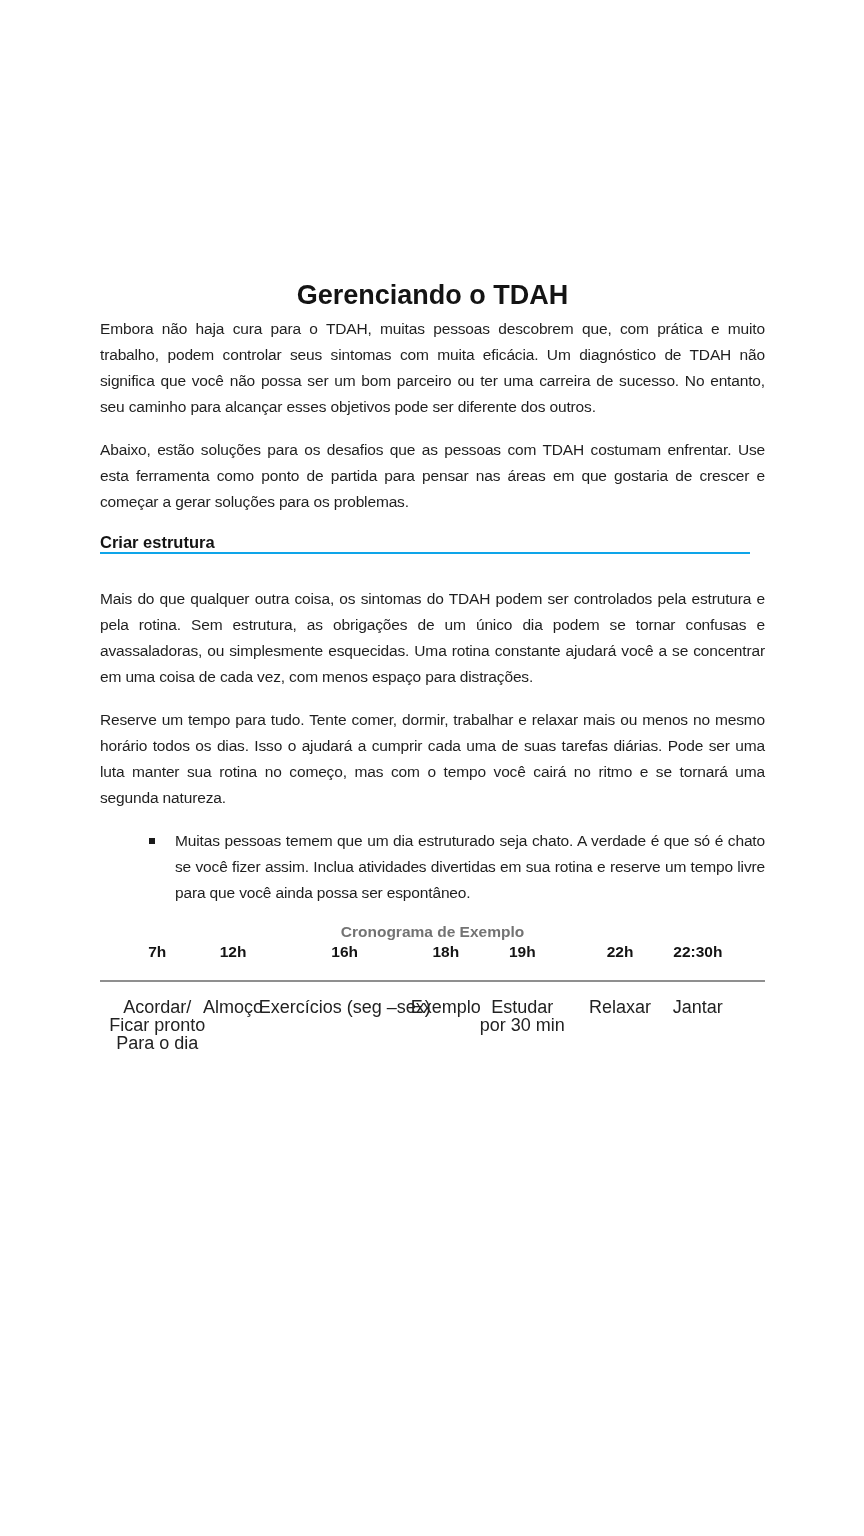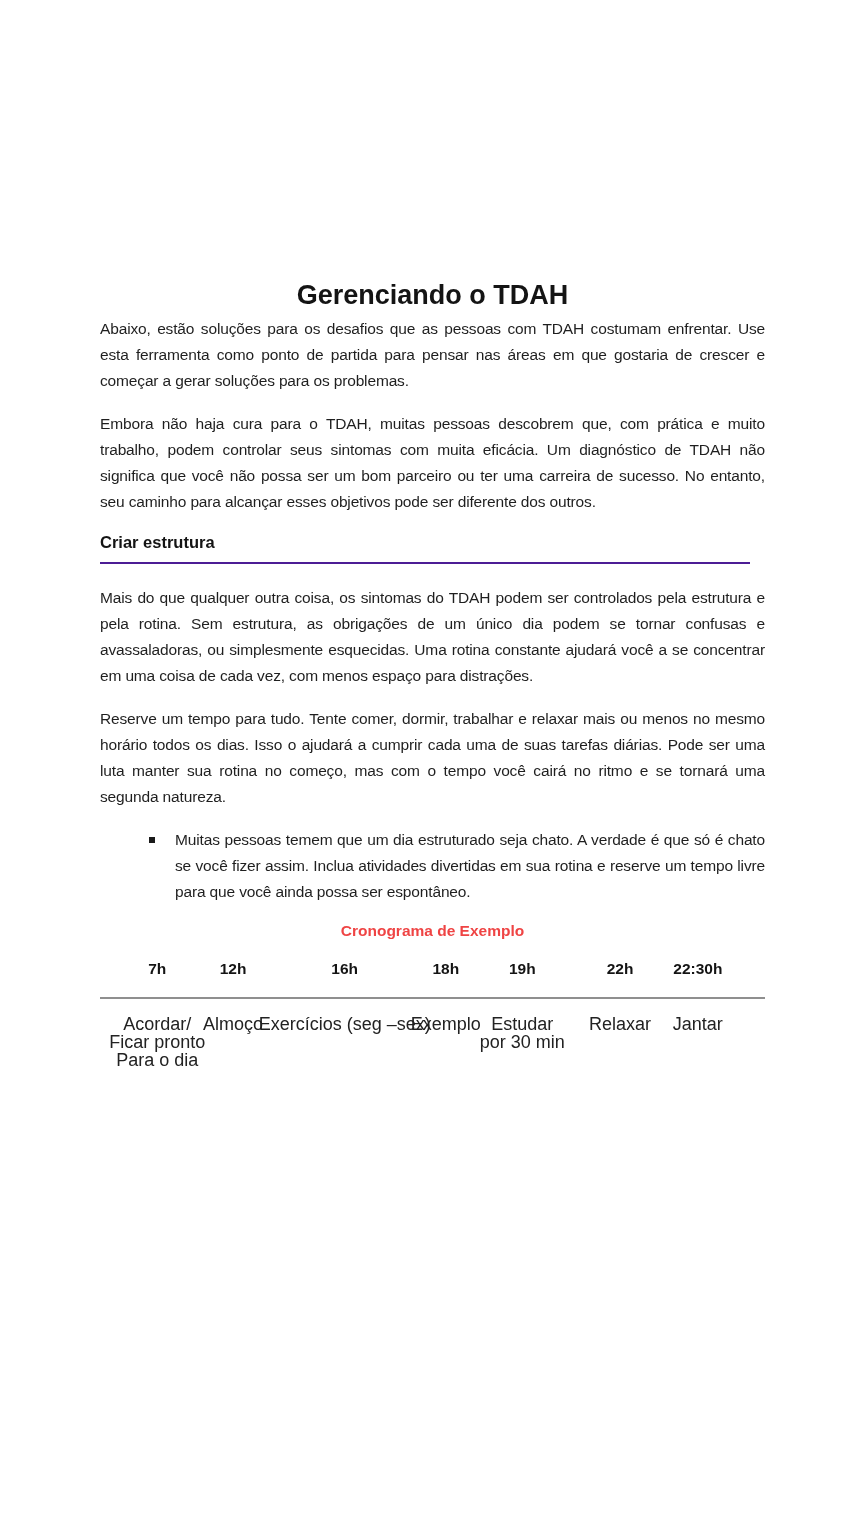--- a/index.html
+++ b/index.html
@@ -33,23 +33,23 @@
     text-align: justify;
     letter-spacing: -0.15px;
     margin-bottom: 17px;
   }
   .section-heading {
     font-size: 16.5px;
     font-weight: bold;
     color: #141414;
     width: 650px;
     line-height: 20px;
-    padding-bottom: 10px;
-    border-bottom: 2px solid #4c1d95;
-    margin-bottom: 21px;
+    padding-bottom: 0;
+    border-bottom: 2px solid #0ea5e9;
+    margin-bottom: 32px;
   }
   .bullets {
     list-style: none;
     margin: 13px 0 0 48px;
     width: 617px;
   }
   .bullets li {
     position: relative;
     padding-left: 27px;
     font-size: 15.5px;
@@ -61,28 +61,27 @@
     position: absolute;
     left: 1px;
     top: 10px;
     width: 6px;
     height: 6px;
     background: #1a1a1a;
   }
   .sched-heading {
     font-size: 15.5px;
     font-weight: bold;
-    color: #ef4444;
+    color: #737373;
     text-align: center;
     line-height: 20px;
     margin-top: 16px;
   }
   .sched-table {
     position: relative;
-    margin-top: 18px;
     height: 120px;
   }
   .sched-divider {
     position: absolute;
     left: 0;
     right: 0;
     top: 38px;
     height: 2px;
     background: #8f8f8f;
   }
@@ -118,22 +117,22 @@
   .sc6 { left: 89.9%; }
 </style>
 </head>
 <body>
 
 <div class="page">
   <div class="content">
 
     <h1 class="doc-title">Gerenciando o TDAH</h1>
 
+    <p class="para">Embora não haja cura para o TDAH, muitas pessoas descobrem que, com prática e muito trabalho, podem controlar seus sintomas com muita eficácia. Um diagnóstico de TDAH não significa que você não possa ser um bom parceiro ou ter uma carreira de sucesso. No entanto, seu caminho para alcançar esses objetivos pode ser diferente dos outros.</p>
     <p class="para">Abaixo, estão soluções para os desafios que as pessoas com TDAH costumam enfrentar. Use esta ferramenta como ponto de partida para pensar nas áreas em que gostaria de crescer e começar a gerar soluções para os problemas.</p>
-    <p class="para">Embora não haja cura para o TDAH, muitas pessoas descobrem que, com prática e muito trabalho, podem controlar seus sintomas com muita eficácia. Um diagnóstico de TDAH não significa que você não possa ser um bom parceiro ou ter uma carreira de sucesso. No entanto, seu caminho para alcançar esses objetivos pode ser diferente dos outros.</p>
 
     <h2 class="section-heading">Criar estrutura</h2>
 
     <p class="para">Mais do que qualquer outra coisa, os sintomas do TDAH podem ser controlados pela estrutura e pela rotina. Sem estrutura, as obrigações de um único dia podem se tornar confusas e avassaladoras, ou simplesmente esquecidas. Uma rotina constante ajudará você a se concentrar em uma coisa de cada vez, com menos espaço para distrações.</p>
     <p class="para">Reserve um tempo para tudo. Tente comer, dormir, trabalhar e relaxar mais ou menos no mesmo horário todos os dias. Isso o ajudará a cumprir cada uma de suas tarefas diárias. Pode ser uma luta manter sua rotina no começo, mas com o tempo você cairá no ritmo e se tornará uma segunda natureza.</p>
 
     <ul class="bullets">
       <li>
         <span class="sq"></span>
         <span>Muitas pessoas temem que um dia estruturado seja chato. A verdade é que só é chato se você fizer assim. Inclua atividades divertidas em sua rotina e reserve um tempo livre para que você ainda possa ser espontâneo.</span>

